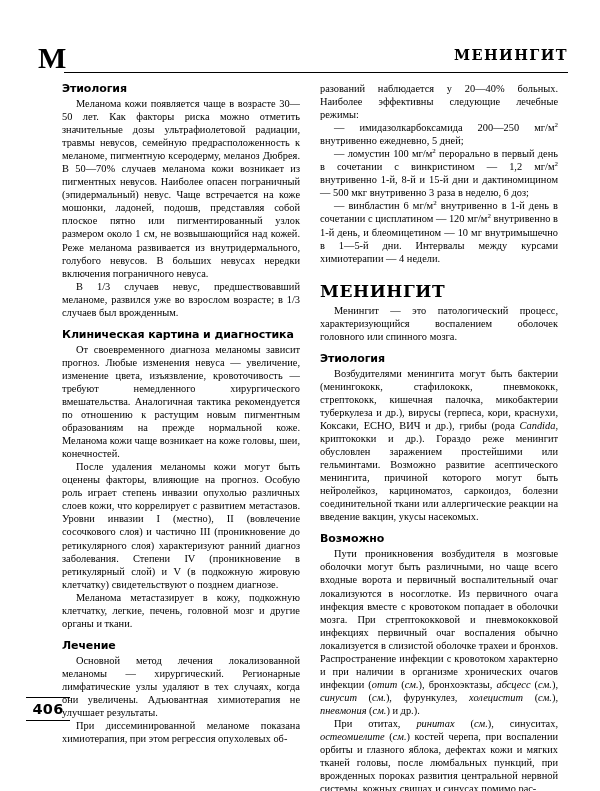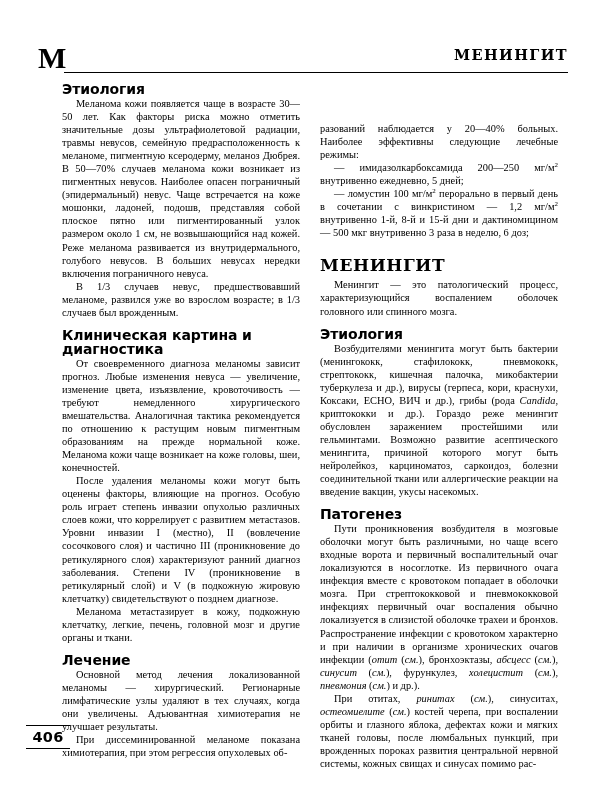--- a/index.html
+++ b/index.html
@@ -70,27 +70,27 @@
     line-height: 13.05px;
     hyphens: manual;
   }
   .col-left  { left: 62px; }
   .col-right { left: 320px; }
 
   .col p {
     margin: 0;
     text-indent: 14px;
   }
-  .col p.noindent { text-indent: 0; margin-top: 40px; }
+  .col p.noindent { text-indent: 0; }
 
   h2.sec {
     margin: 9px 0 1px 0;
     font-family: "DejaVu Sans", sans-serif;
     font-weight: bold;
-    font-size: 14px;
+    font-size: 11px;
     line-height: 14px;
     text-align: left;
     letter-spacing: -0.1px;
   }
   h2.sec.first { margin-top: 0; }
 
   h1.entry {
     margin: 16px 0 3px 0;
     font-family: "DejaVu Serif", serif;
     font-weight: bold;
@@ -104,21 +104,21 @@
   sup {
     font-size: 7px;
     vertical-align: super;
     line-height: 0;
   }
 
   
   .folio {
     position: absolute;
     left: 26px;
-    top: 725px;
+    top: 697px;
     width: 44px;
     text-align: center;
   }
   .folio-rule-top,
   .folio-rule-bottom {
     border-top: 1.2px solid #000;
     height: 0;
     width: 44px;
   }
   .folio-num {
@@ -151,25 +151,26 @@
       <p>Меланома метастазирует в кожу, подкожную клетчатку, легкие, печень, головной мозг и другие органы и ткани.</p>
       <h2 class="sec">Лечение</h2>
       <p>Основной метод лечения локализованной меланомы — хирургический. Регионарные лимфатические узлы удаляют в тех случаях, когда они увеличены. Адъювантная химиотерапия не улучшает результаты.</p>
       <p>При диссеминированной меланоме показана химиотерапия, при этом регрессия опухолевых об-</p>
     </div>
 
   <div class="col col-right" id="col-right">
       <p class="noindent">разований наблюдается у 20—40% больных. Наиболее эффективны следующие лечебные режимы:</p>
       <p>— имидазолкарбоксамида 200—250 мг/м<sup>2</sup> внутривенно ежедневно, 5 дней;</p>
       <p>— ломустин 100 мг/м<sup>2</sup> перорально в первый день в сочетании с винкристином — 1,2 мг/м<sup>2</sup> внутривенно 1-й, 8-й и 15-й дни и дактиномицином — 500 мкг внутривенно 3 раза в неделю, 6 доз;</p>
+      <p>— винбластин 6 мг/м<sup>2</sup> внутривенно в 1-й день в сочетании с цисплатином — 120 мг/м<sup>2</sup> внутривенно в 1-й день, и блеомицетином — 10 мг внутримышечно в 1—5-й дни. Интервалы между курсами химиотерапии — 4 недели.</p>
       <h1 class="entry">МЕНИНГИТ</h1>
       <p>Менингит — это патологический процесс, характеризующийся воспалением оболочек головного или спинного мозга.</p>
       <h2 class="sec">Этиология</h2>
       <p>Возбудителями менингита могут быть бактерии (менингококк, стафилококк, пневмококк, стрептококк, кишечная палочка, микобактерии туберкулеза и др.), вирусы (герпеса, кори, краснухи, Коксаки, ЕСНО, ВИЧ и др.), грибы (рода <span class="it">Candida</span>, криптококки и др.). Гораздо реже менингит обусловлен заражением простейшими или гельминтами. Возможно развитие асептического менингита, причиной которого могут быть нейролейкоз, карциноматоз, саркоидоз, болезни соединительной ткани или аллергические реакции на введение вакцин, укусы насекомых.</p>
-      <h2 class="sec">Патогенез</h2>
+      <h2 class="sec">Возможно</h2>
       <p>Пути проникновения возбудителя в мозговые оболочки могут быть различными, но чаще всего входные ворота и первичный воспалительный очаг локализуются в носоглотке. Из первичного очага инфекция вместе с кровотоком попадает в оболочки мозга. При стрептококковой и пневмококковой инфекциях первичный очаг воспаления обычно локализуется в слизистой оболочке трахеи и бронхов. Распространение инфекции с кровотоком характерно и при наличии в организме хронических очагов инфекции (<span class="it">отит</span> (<span class="it">см.</span>), бронхоэктазы, <span class="it">абсцесс</span> (<span class="it">см.</span>), <span class="it">синусит</span> (<span class="it">см.</span>), фурункулез, <span class="it">холецистит</span> (<span class="it">см.</span>), <span class="it">пневмония</span> (<span class="it">см.</span>) и др.).</p>
       <p>При отитах, <span class="it">ринитах</span> (<span class="it">см.</span>), синуситах, <span class="it">остеомиелите</span> (<span class="it">см.</span>) костей черепа, при воспалении орбиты и глазного яблока, дефектах кожи и мягких тканей головы, после люмбальных пункций, при врожденных пороках развития центральной нервной системы, кожных свищах и синусах помимо рас-</p>
     </div>
 
   <div class="folio">
     <div class="folio-rule-top"></div>
     <div class="folio-num">406</div>
     <div class="folio-rule-bottom"></div>
   </div>
 

